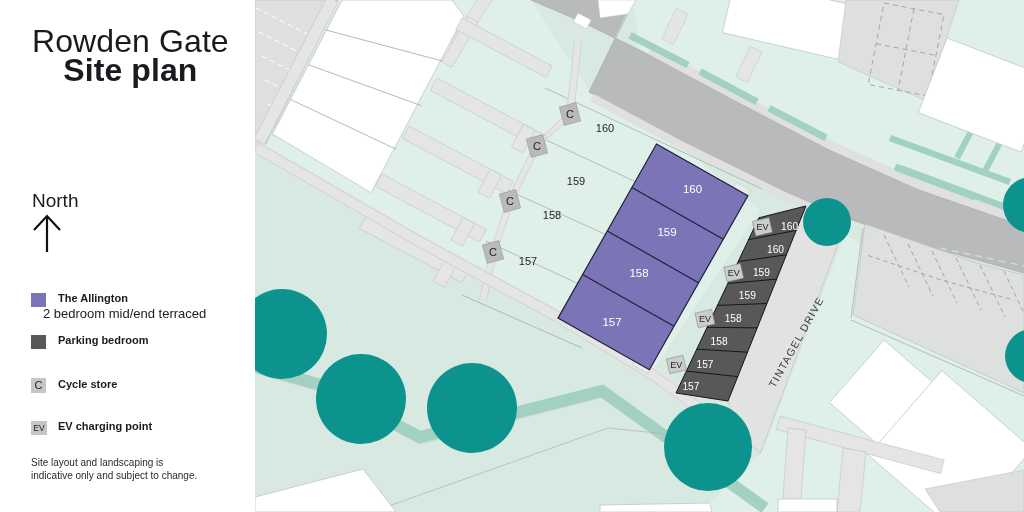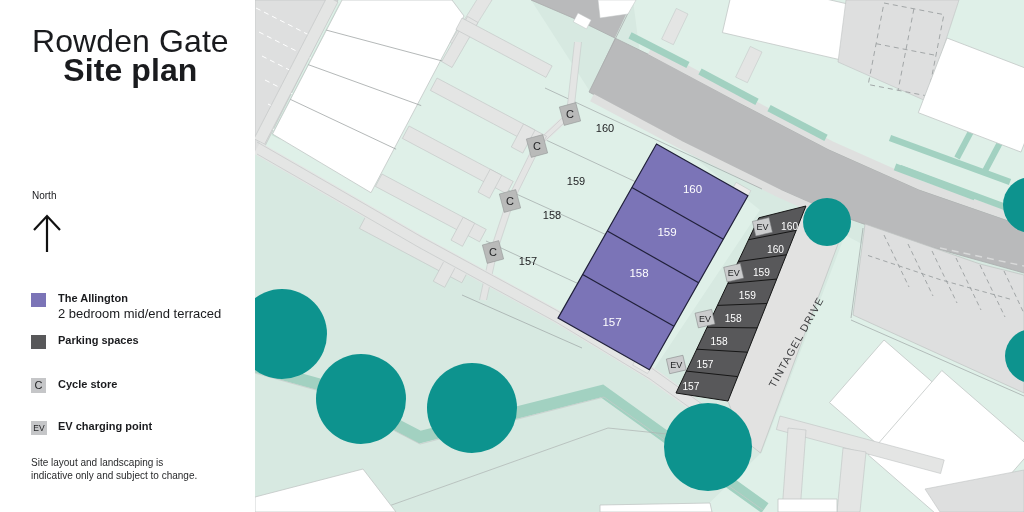--- a/index.html
+++ b/index.html
@@ -2,25 +2,25 @@
 <html><head>
 <meta charset="utf-8">
 <style>
   html,body{margin:0;padding:0;}
   body{width:1024px;height:512px;overflow:hidden;font-family:"Liberation Sans",sans-serif;background:#ffffff;}
   .page{position:relative;width:1024px;height:512px;}
   svg text{font-family:"Liberation Sans",sans-serif;}
   .sidebar{position:absolute;left:0;top:0;width:255px;height:512px;background:#ffffff;z-index:5;}
   h1{margin:0;position:absolute;left:32px;top:27px;font-size:32px;line-height:28.5px;font-weight:400;color:#1a1b1e;letter-spacing:0.1px;}
   h1 b{display:block;font-weight:700;text-align:center;}
-  .north{position:absolute;left:32px;top:190px;font-size:10px;color:#1a1b1e;}
+  .north{position:absolute;left:32px;top:190px;font-size:19px;color:#1a1b1e;}
   .leg{position:absolute;left:31px;color:#1a1b1e;}
   .leg .sw{position:absolute;left:0;top:0;width:15px;height:14px;}
   .leg .t1{position:absolute;left:27px;top:-1px;font-size:11px;font-weight:700;white-space:nowrap;}
-  .leg .t2{position:absolute;left:27px;top:13px;font-size:13px;white-space:nowrap;}
+  .leg .t2{position:absolute;left:12px;top:13px;font-size:13px;white-space:nowrap;}
   .badge{position:absolute;left:0;top:0;background:#c5c6c8;color:#232426;text-align:center;}
   .disc{position:absolute;left:31px;top:456px;font-size:10px;line-height:13px;color:#2a2b2d;}
 </style>
 </head>
 <body>
 <div class="page">
 
 <svg width="1024" height="512" viewBox="0 0 1024 512">
 
 <rect x="255" y="0" width="769" height="512" fill="#d7e9e1"></rect>
@@ -305,21 +305,21 @@
   </svg>
 
   <div class="leg" style="top:293px">
     <div class="sw" style="background:#7b74b7"></div>
     <div class="t1">The Allington</div>
     <div class="t2">2 bedroom mid/end terraced</div>
   </div>
 
   <div class="leg" style="top:335px">
     <div class="sw" style="background:#58585a"></div>
-    <div class="t1">Parking spaces</div>
+    <div class="t1">Parking bedroom</div>
   </div>
 
   <div class="leg" style="top:378px">
     <div class="badge" style="width:15px;height:15px;font-size:11px;line-height:15px;">C</div>
     <div class="t1" style="top:0">Cycle store</div>
   </div>
 
   <div class="leg" style="top:421px">
     <div class="badge" style="width:16px;height:14px;font-size:8.5px;line-height:14px;">EV</div>
     <div class="t1" style="top:-1px">EV charging point</div>

